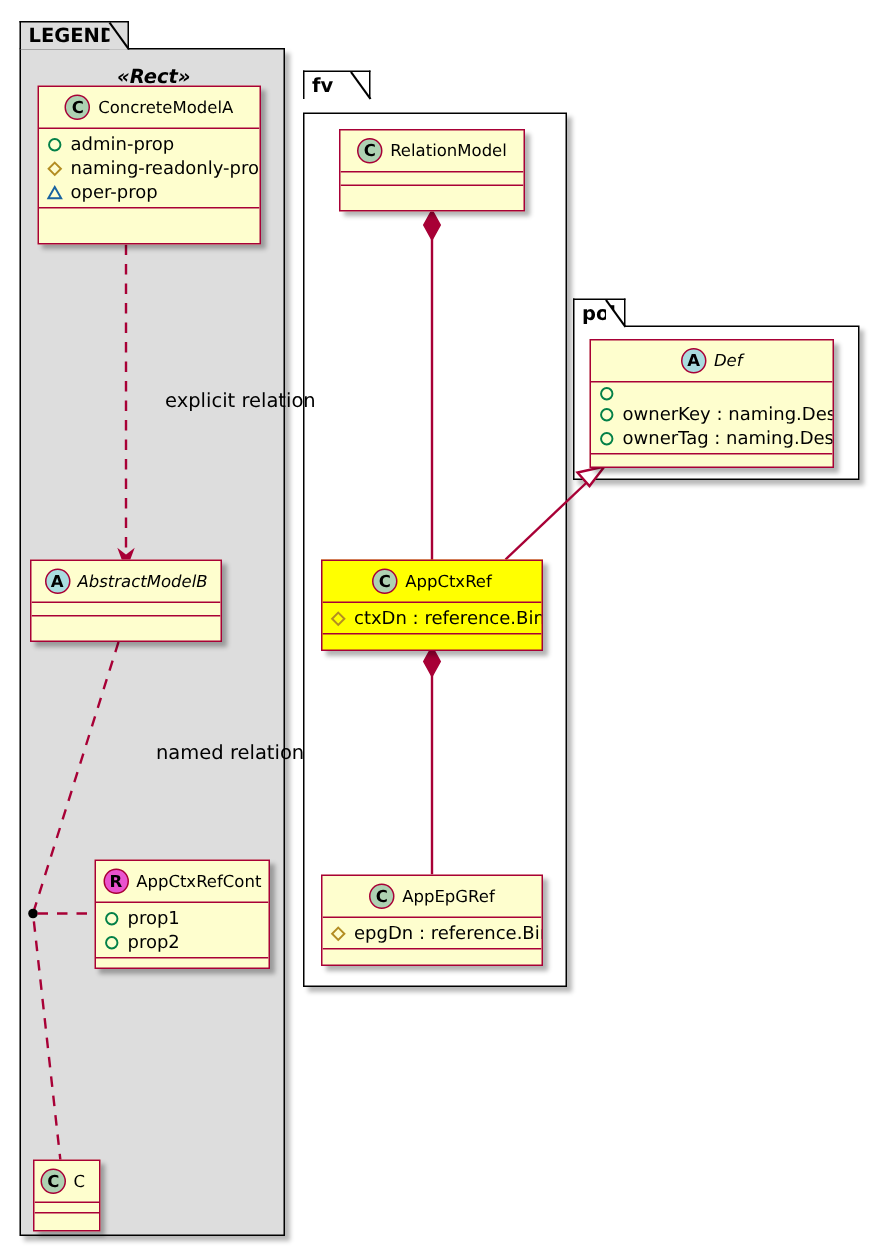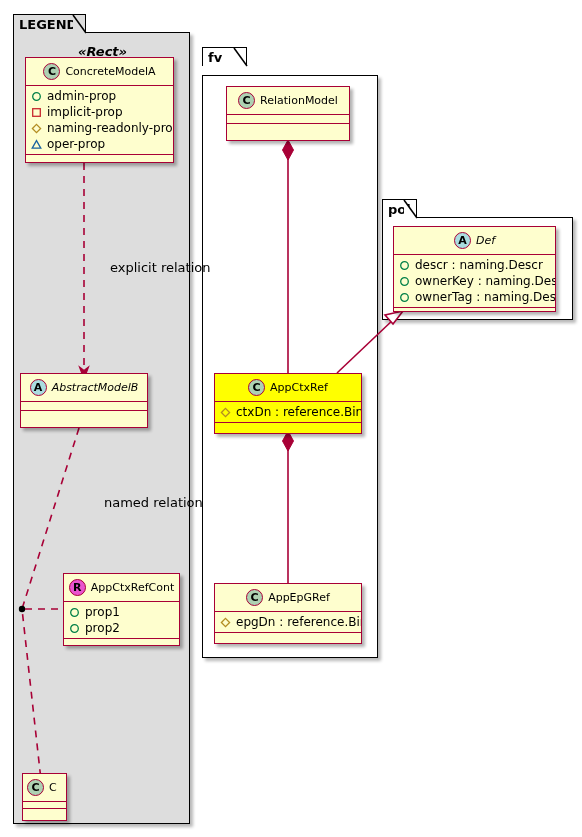--- a/index.html
+++ b/index.html
@@ -213,26 +213,20 @@
     </div>
     <div class="cls-attrs">
       <div class="attr">
         <svg class="attr-mark" viewBox="0 0 11 11">
             <circle cx="5.5" cy="5.5" r="3.8" fill="none" stroke="#038048" stroke-width="1.3"></circle>
           </svg>
         <span>admin-prop</span>
       </div>
       <div class="attr">
         <svg class="attr-mark" viewBox="0 0 11 11">
-            <rect x="1.7" y="1.7" width="7.6" height="7.6" fill="none" stroke="#C82930" stroke-width="1.3"></rect>
-          </svg>
-        <span>implicit-prop</span>
-      </div>
-      <div class="attr">
-        <svg class="attr-mark" viewBox="0 0 11 11">
             <path d="M5.5,1.4 L9.6,5.5 L5.5,9.6 L1.4,5.5 Z" fill="none" stroke="#B38D22" stroke-width="1.3"></path>
           </svg>
         <span>naming-readonly-prop</span>
       </div>
       <div class="attr">
         <svg class="attr-mark" viewBox="0 0 11 11">
             <path d="M5.5,1.6 L9.8,9.2 L1.2,9.2 Z" fill="none" stroke="#1963A0" stroke-width="1.3"></path>
           </svg>
         <span>oper-prop</span>
       </div>
@@ -324,21 +318,20 @@
   <div class="cls" style="left:393px; top:226px; width:163px; height:86px;">
     <div class="cls-title">
       <span class="badge badge-A">A</span>
       <span class="cls-title-text italic">Def</span>
     </div>
     <div class="cls-attrs">
       <div class="attr">
         <svg class="attr-mark" viewBox="0 0 11 11">
             <circle cx="5.5" cy="5.5" r="3.8" fill="none" stroke="#038048" stroke-width="1.3"></circle>
           </svg>
-        <span>descr : naming.Descr</span>
       </div>
       <div class="attr">
         <svg class="attr-mark" viewBox="0 0 11 11">
             <circle cx="5.5" cy="5.5" r="3.8" fill="none" stroke="#038048" stroke-width="1.3"></circle>
           </svg>
         <span>ownerKey : naming.Descr</span>
       </div>
       <div class="attr">
         <svg class="attr-mark" viewBox="0 0 11 11">
             <circle cx="5.5" cy="5.5" r="3.8" fill="none" stroke="#038048" stroke-width="1.3"></circle>

